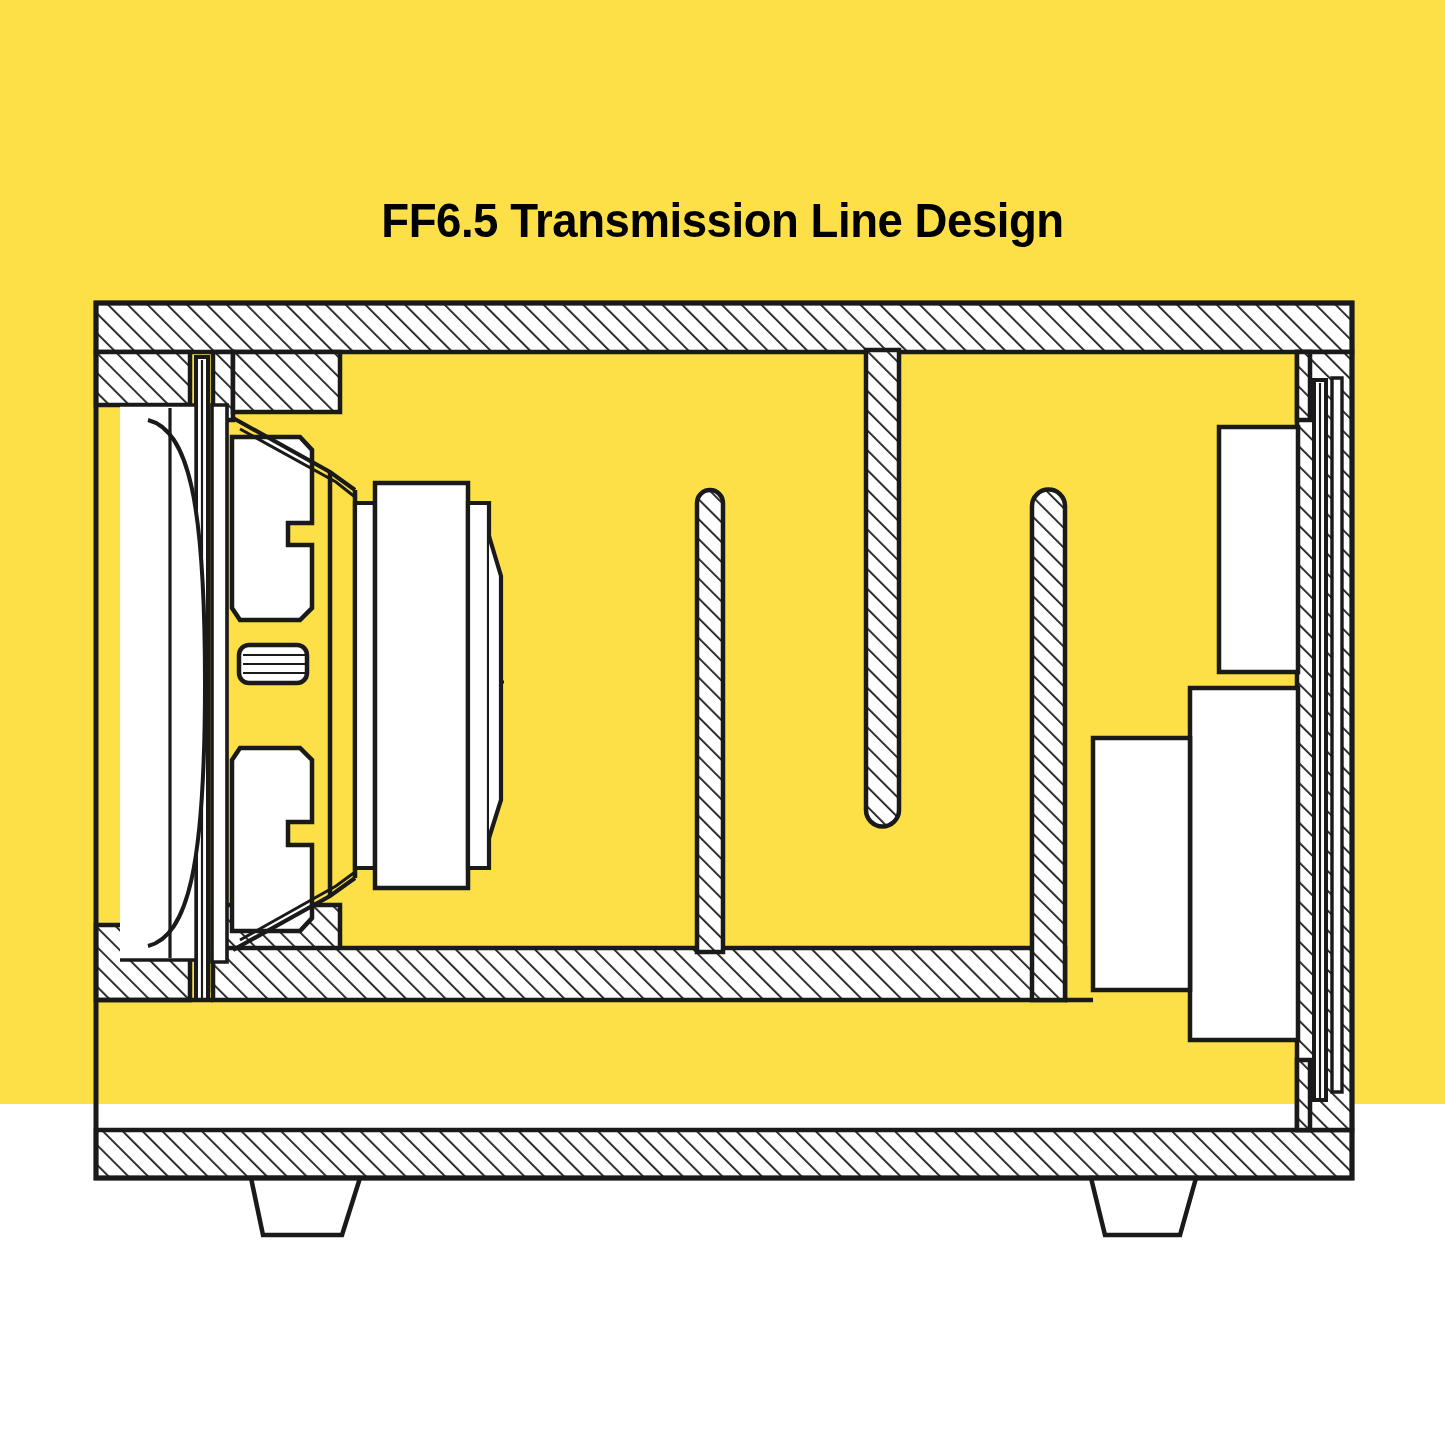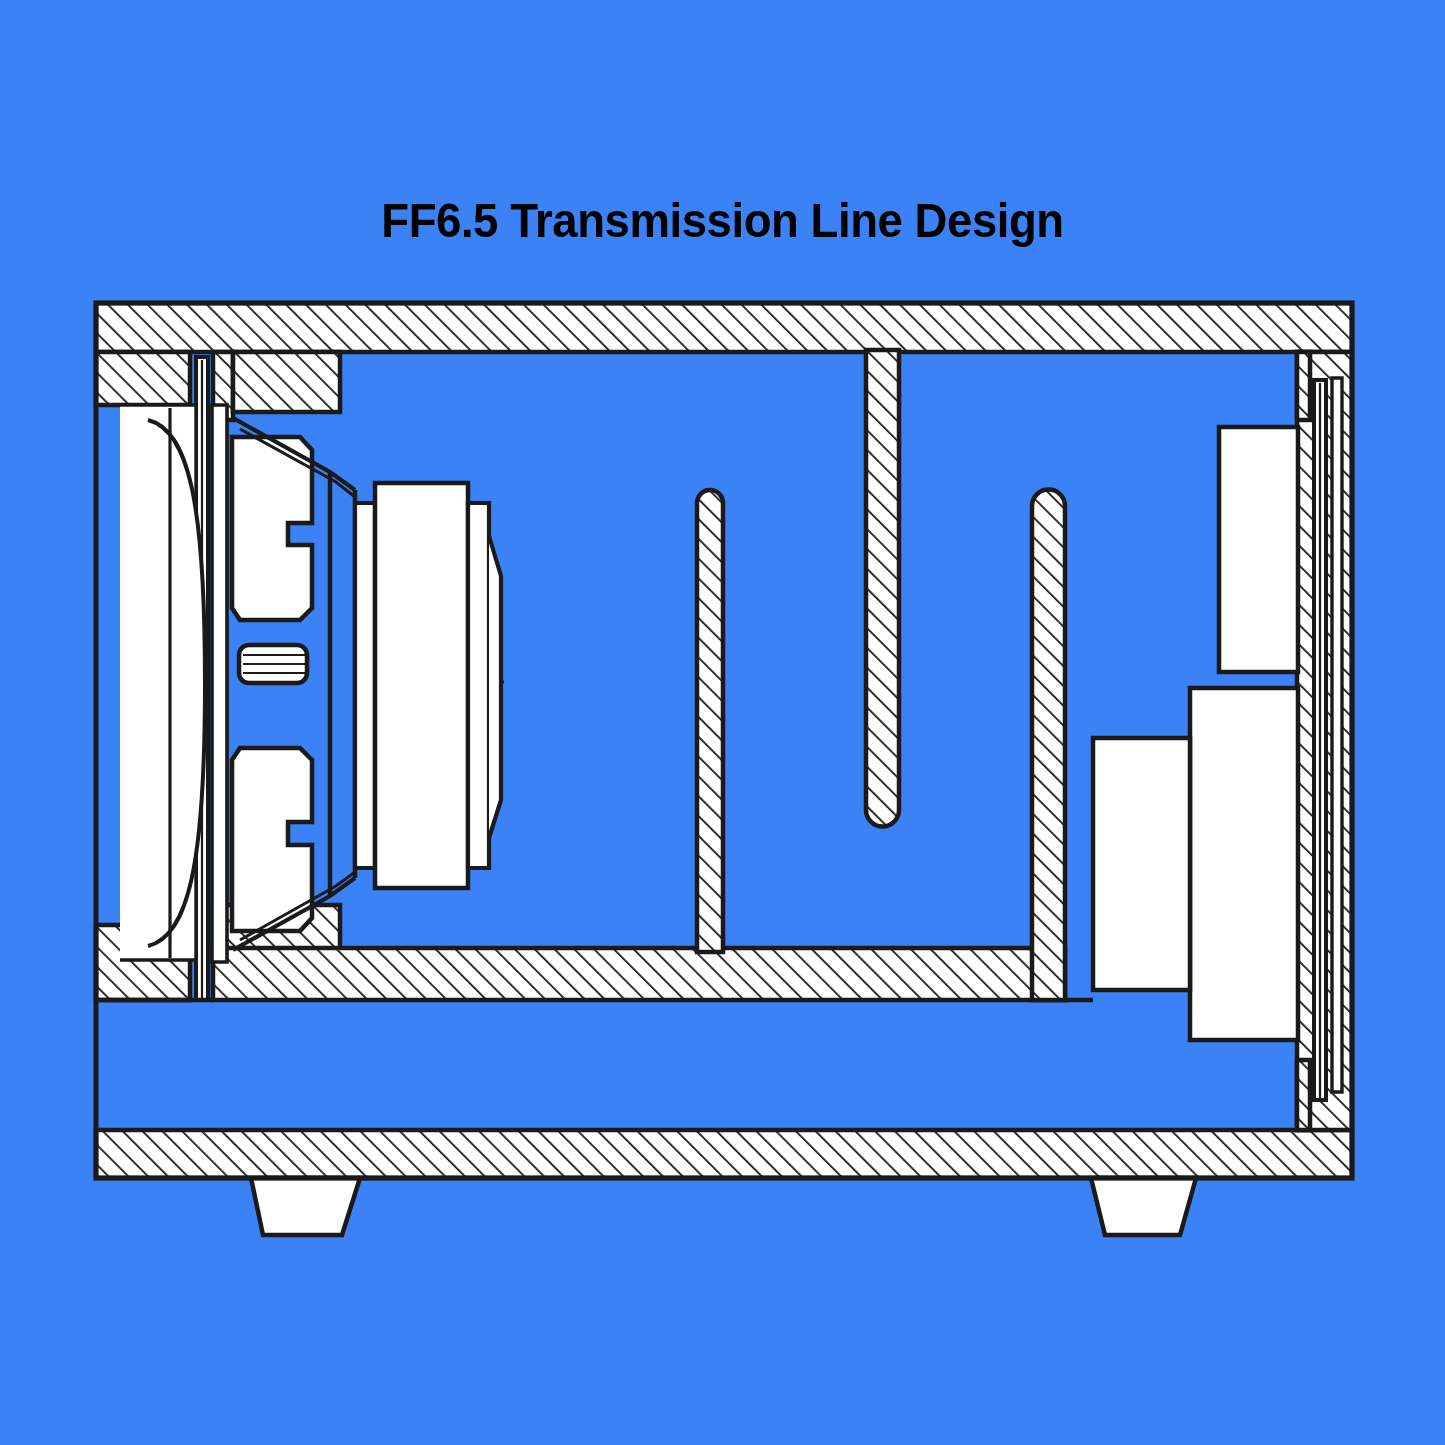--- a/index.html
+++ b/index.html
@@ -10,22 +10,22 @@
   body {
     width: 1445px;
     height: 1445px;
     font-family: "Liberation Sans", sans-serif;
     overflow: hidden;
     position: relative;
   }
   #figure-root {
     position: relative;
     width: 1445px;
-    height: 1445px;
-    background: #3b82f6;
+    height: 1104px;
+    background: #fde047;
   }
   .fig-title {
     position: absolute;
     left: 0;
     top: 196px;
     width: 1445px;
     text-align: center;
     font-family: "Liberation Sans", sans-serif;
     font-weight: bold;
     font-size: 49px;

